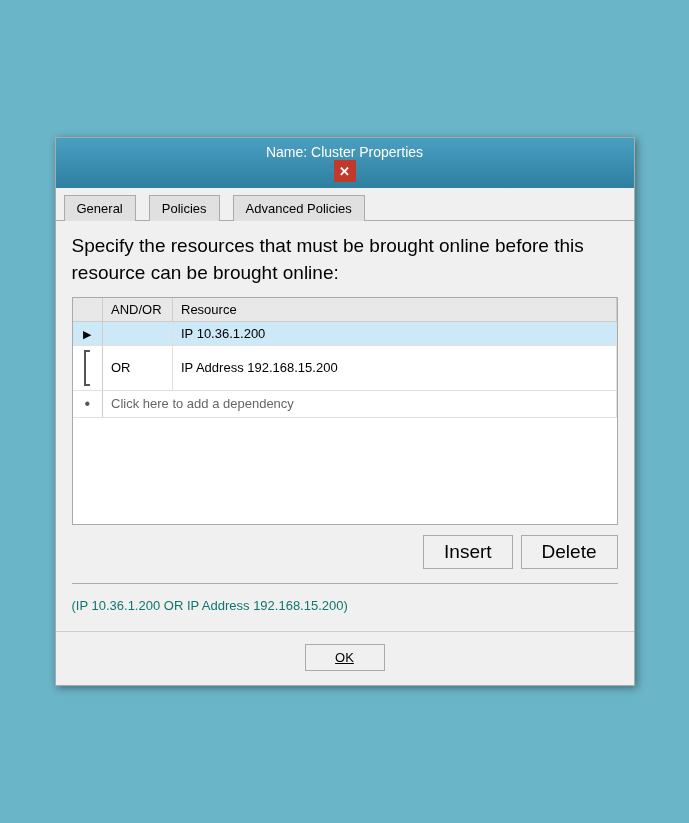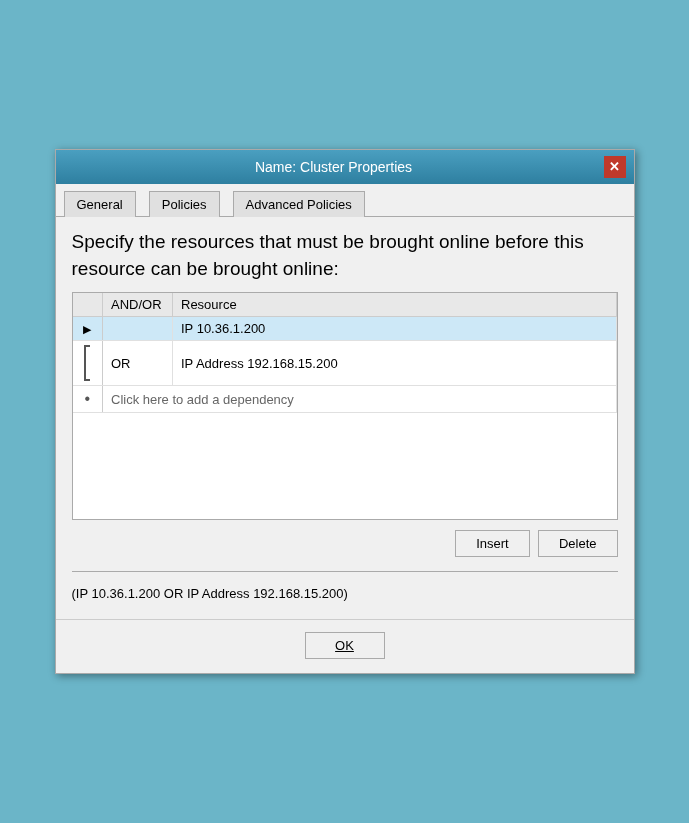--- a/index.html
+++ b/index.html
@@ -22,20 +22,21 @@
     }
     .title-bar {
       background: linear-gradient(to bottom, #4a9fc0, #2e7fa0);
       color: white;
       padding: 6px 8px;
       display: flex;
       justify-content: space-between;
       align-items: center;
       font-size: 14px;
       font-weight: normal;
+      flex-direction: column;
     }
     .title-bar-title {
       flex: 1;
       text-align: center;
     }
     .close-btn {
       background: #c0392b;
       color: white;
       border: none;
       width: 22px;
@@ -139,36 +140,36 @@
       justify-content: flex-end;
       gap: 8px;
       margin-top: 10px;
       padding-bottom: 6px;
     }
     .btn {
       padding: 5px 20px;
       background: #f0f0f0;
       border: 1px solid #aaa;
       cursor: pointer;
-      font-size: 13px;
+      font-size: 19px;
       min-width: 75px;
     }
     .btn:disabled {
       color: #aaa;
       cursor: default;
     }
     .divider {
       border: none;
       border-top: 1px solid #aaa;
       margin: 8px 0;
     }
     .formula-text {
       font-size: 13px;
       padding: 6px 0;
-      color: #000000;
+      color: #0f766e;
     }
     .footer-buttons {
       display: flex;
       justify-content: center;
       gap: 8px;
       padding: 12px 16px 14px;
       border-top: 1px solid #ccc;
       background: #f0f0f0;
       text-decoration: underline;
     }

